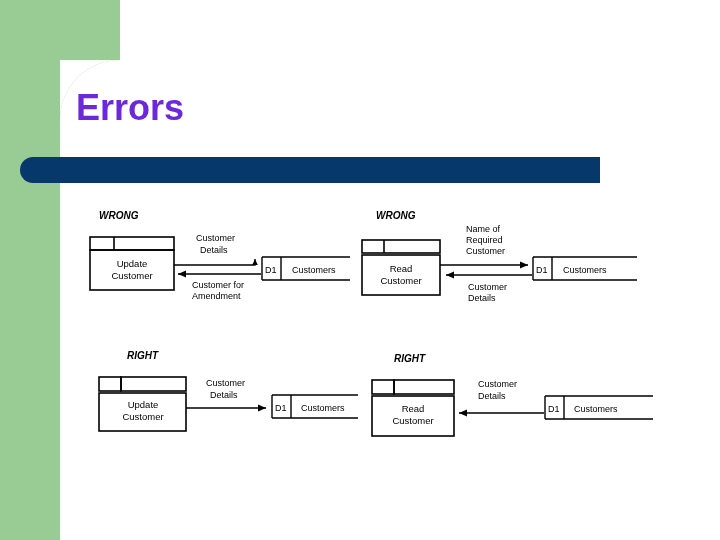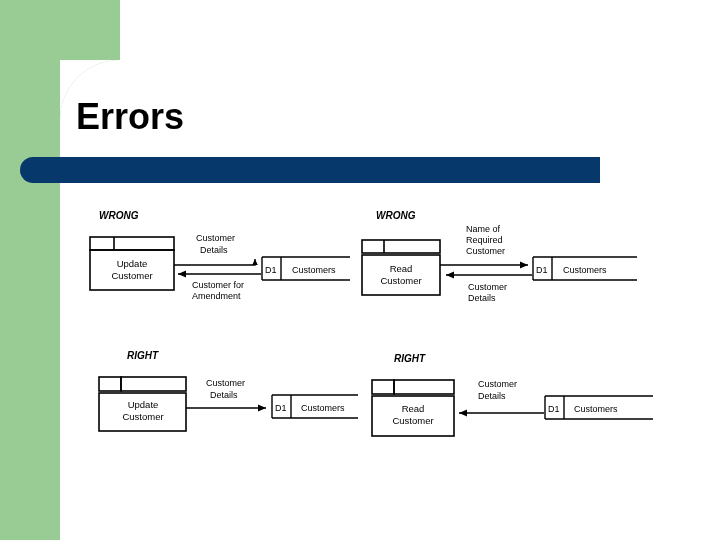--- a/index.html
+++ b/index.html
@@ -29,22 +29,22 @@
     content:"";position:absolute;left:0;top:0;width:60px;height:60px;
     background:#ffffff;border-top-left-radius:60px;
   }
 
   .title-bar{
     position:absolute;left:20px;top:157px;width:580px;height:26px;
     background:#06386B;
     border-top-left-radius:13px;border-bottom-left-radius:13px;
   }
   .slide-title{
-    position:absolute;left:76px;top:97px;
-    font-size:36px;font-weight:bold;color:#000000;
+    position:absolute;left:76px;top:88px;
+    font-size:36px;font-weight:bold;color:#6d28d9;
     letter-spacing:0px;line-height:40px;white-space:nowrap;
   }
 
   
   #diagram{position:absolute;left:0;top:195px;width:628px;height:280px;}
   #diagram svg{display:block;}
 </style>
 </head>
 <body>
 

